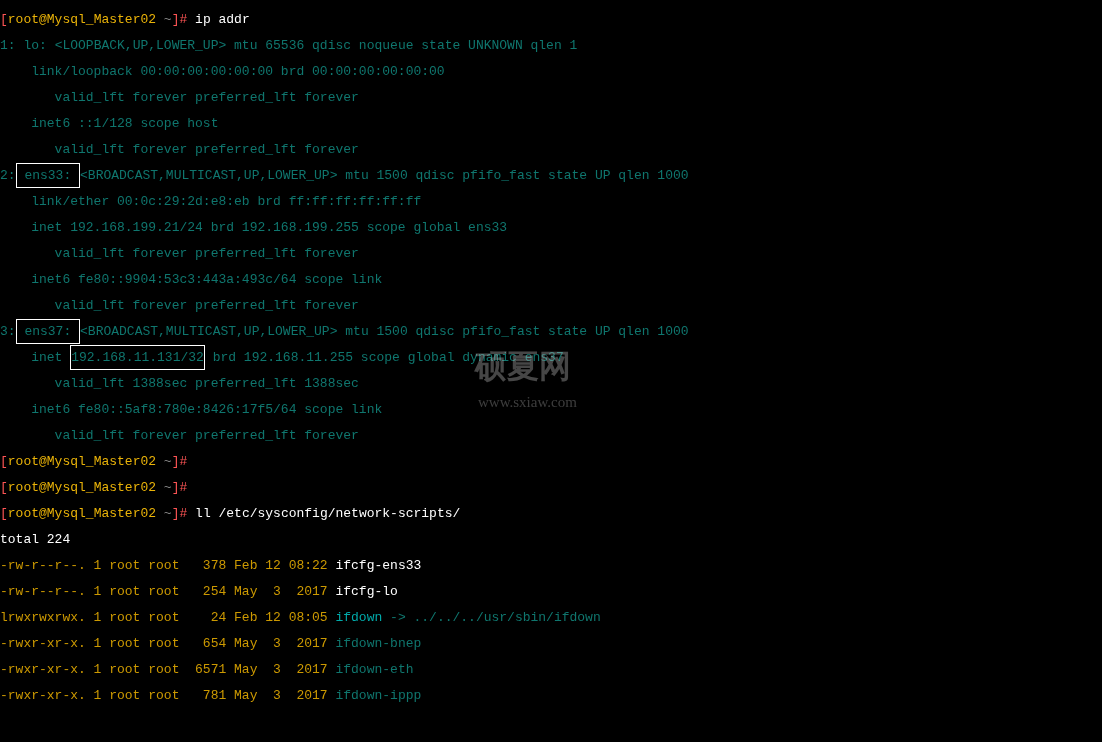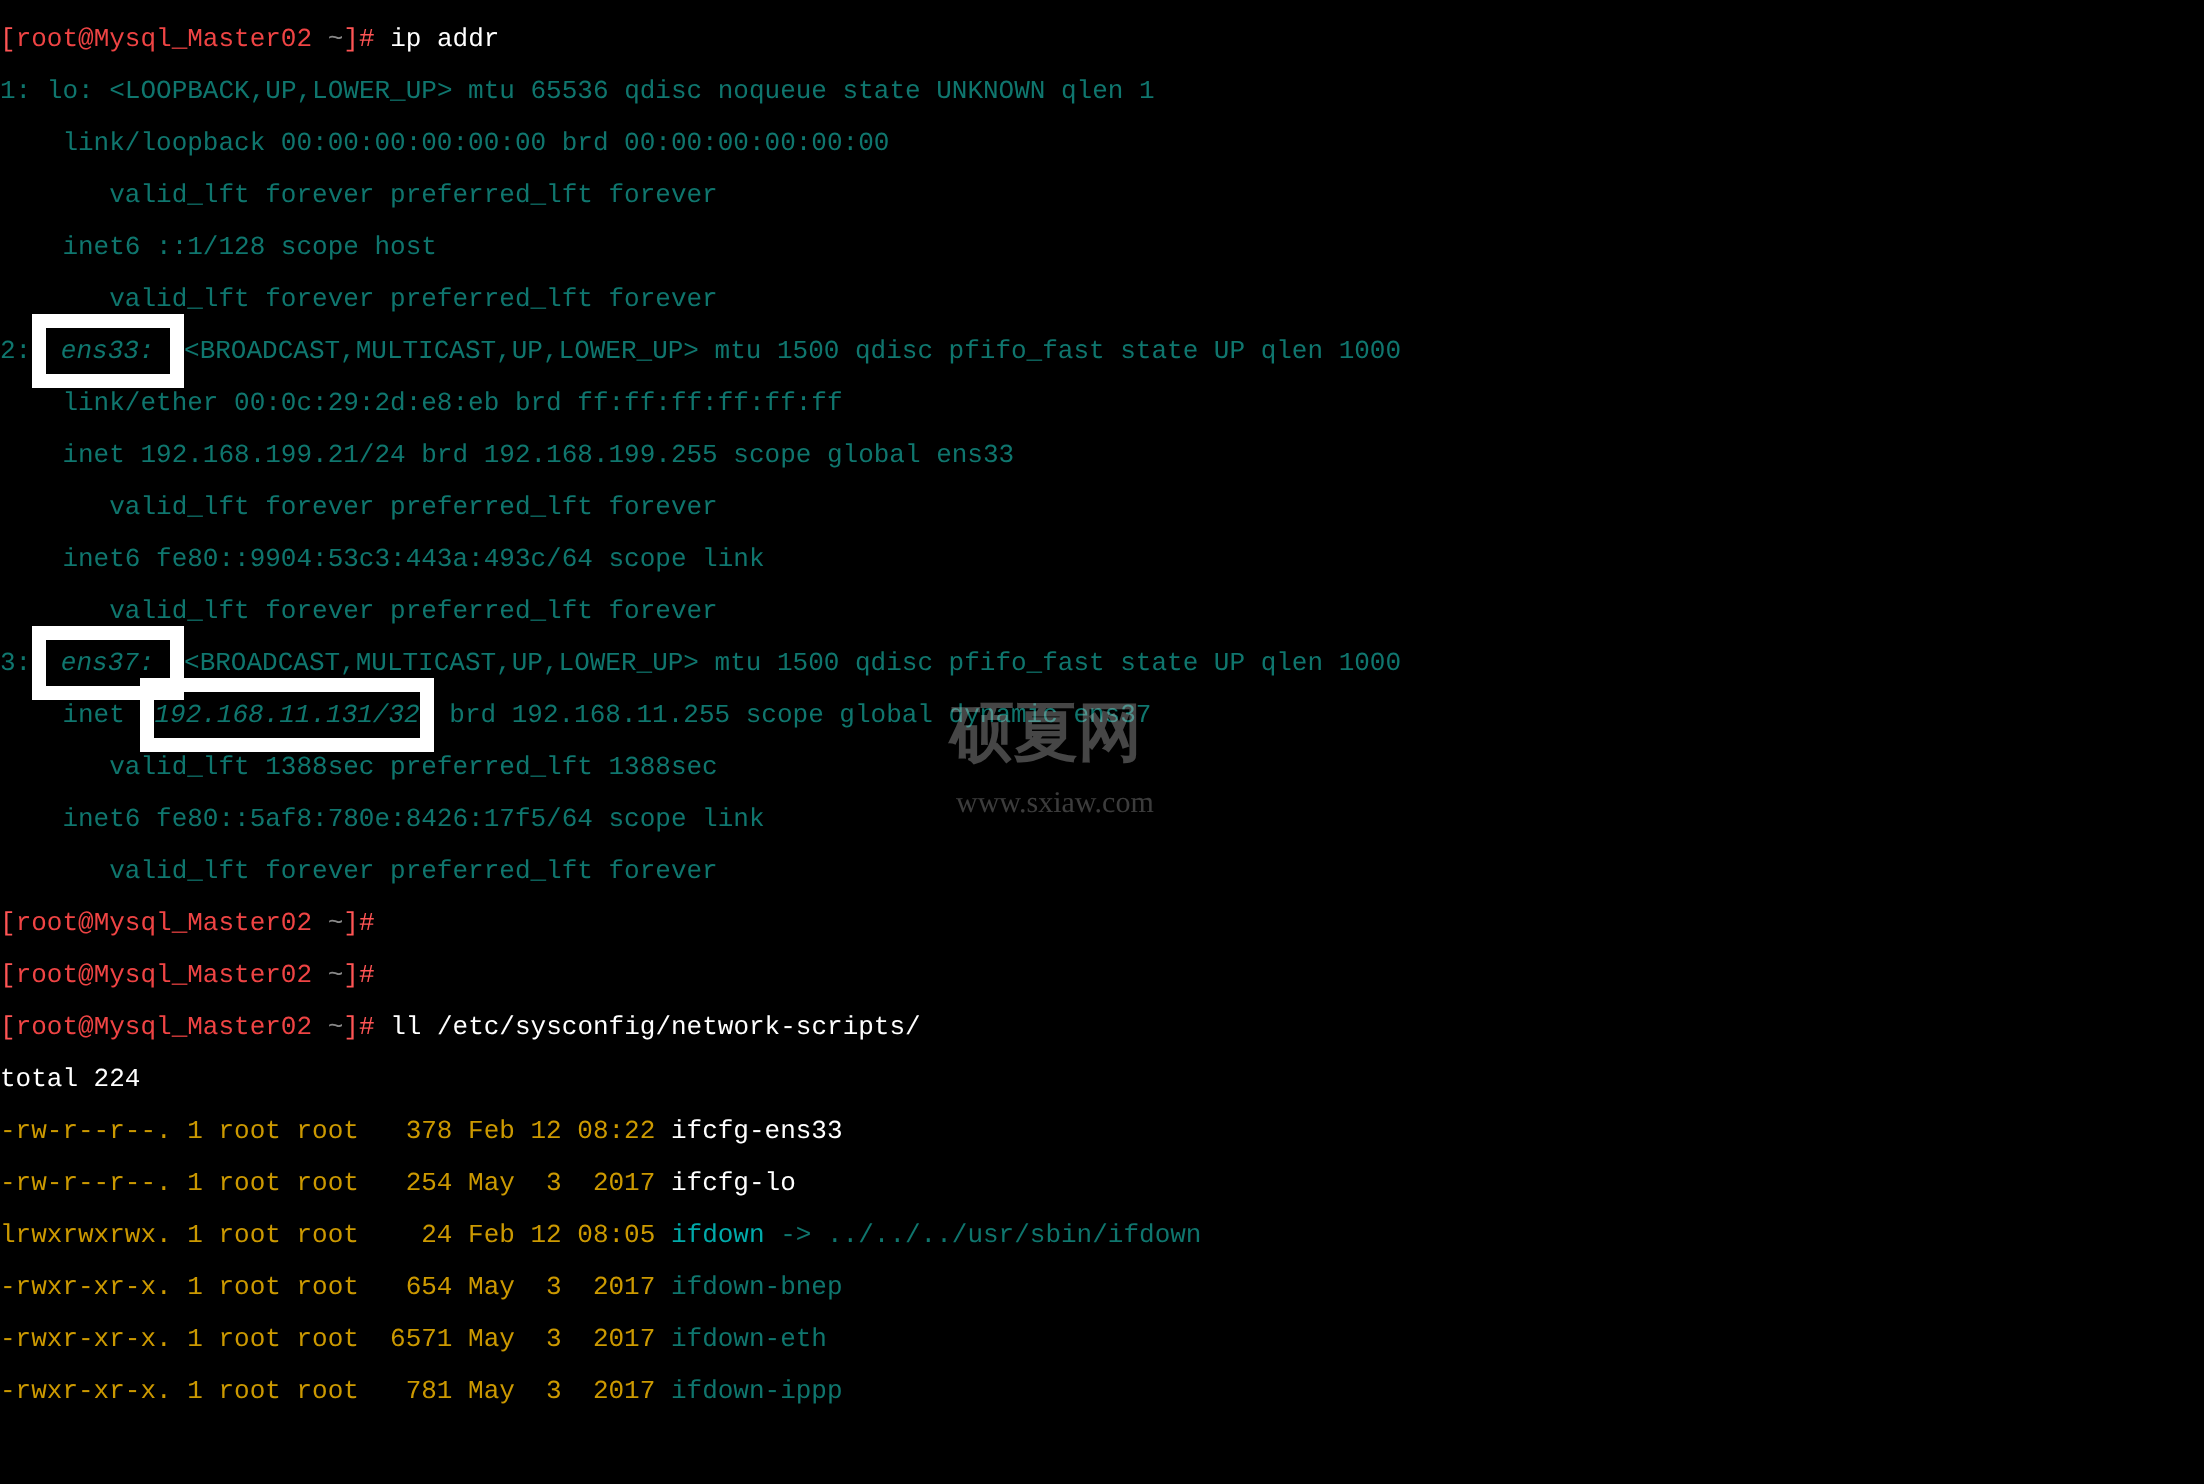--- a/index.html
+++ b/index.html
@@ -13,28 +13,28 @@
     width: 1102px;
     height: 742px;
     overflow: hidden;
   }
   #terminal {
     padding: 0;
     white-space: pre;
   }
   .line { display: block; }
   .prompt-bracket { color: #ff5555; }
-  .prompt-host { color: #ef4444; }
+  .prompt-host { color: #eab308; }
   .cmd { color: #fff; }
   .white { color: #fff; }
   .cyan { color: #0aa; }
   .green { color: #0f766e; }
   .gray { color: #888; }
   .yellow { color: #c90; }
-  .redbox { border: 7px solid #ffffff; padding: 4px 0px; font-style: italic; }
+  .redbox { border: 1px solid #ffffff; padding: 4px 0px; }
   .watermark {
     position: absolute;
     top: 360px;
     left: 475px;
     color: rgba(200,200,200,0.35);
     font-size: 32px;
     font-weight: bold;
     font-family: "Microsoft YaHei", sans-serif;
     pointer-events: none;
   }

